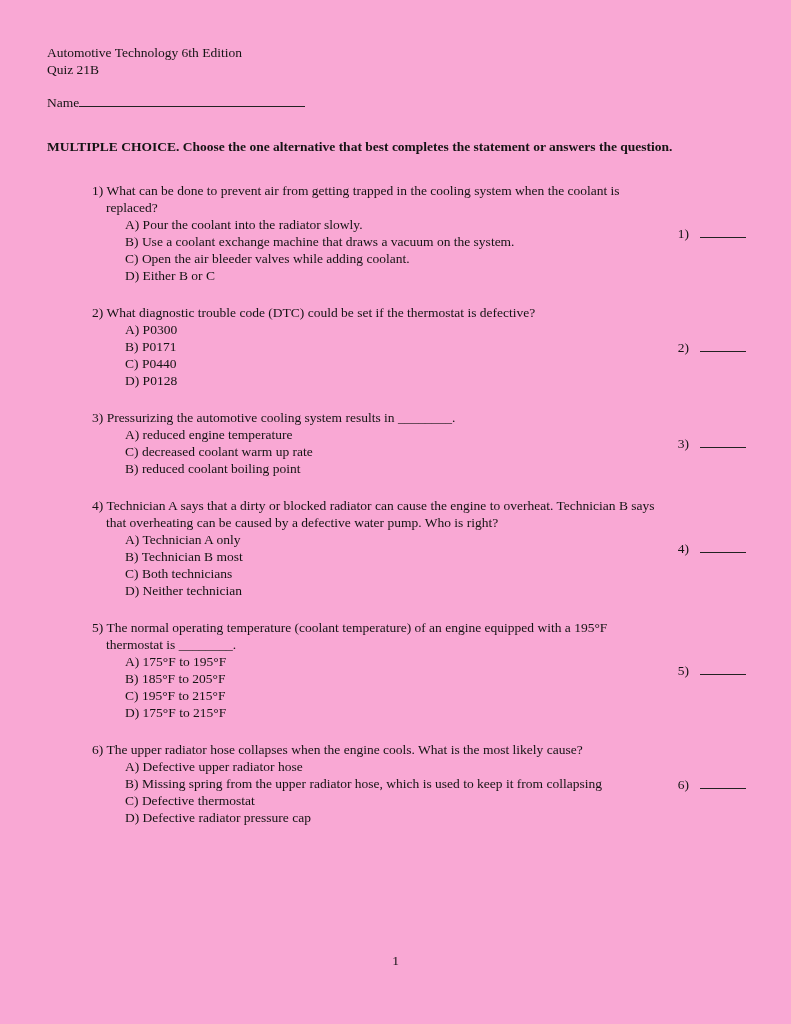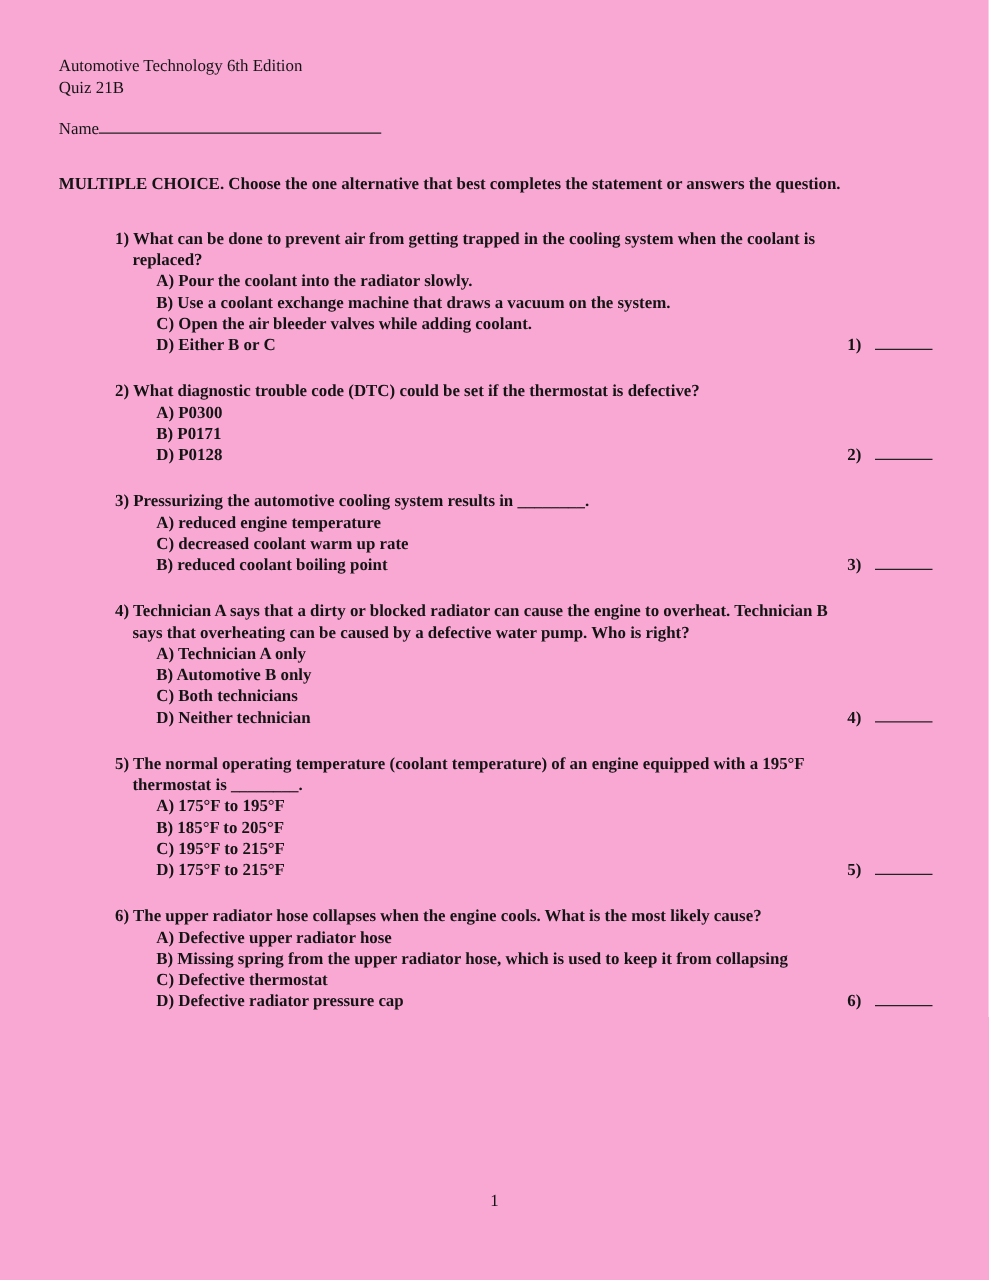--- a/index.html
+++ b/index.html
@@ -31,23 +31,22 @@
   .mc-heading {
     margin-top: 27px;
     font-weight: bold;
   }
 
   .questions { margin-top: 27px; padding-left: 45px; }
 
   .question {
     display: flex;
     justify-content: space-between;
-    align-items: flex-end;
+    align-items: center;
     margin-bottom: 20px;
-    font-weight: bold;
   }
   .q-left { width: 572px; }
   .q-text-wrap {
     padding-left: 14px;
     text-indent: -14px;
   }
   .choices { padding-left: 33px; }
   .choice { white-space: nowrap; }
 
   .q-answer { white-space: nowrap; padding-right: 0; }
@@ -100,20 +99,21 @@
       <span>1)</span><span class="answer-blank"></span>
     </div>
   </div>
 
   <div class="question">
     <div class="q-left">
       <div class="q-text-wrap"><span>2)</span> <span>What diagnostic trouble code (DTC) could be set if the thermostat is defective?</span></div>
       <div class="choices">
               <div class="choice">A) P0300</div>
               <div class="choice">B) P0171</div>
+              <div class="choice">C) P0440</div>
               <div class="choice">D) P0128</div>
             </div>
     </div>
     <div class="q-answer">
       <span>2)</span><span class="answer-blank"></span>
     </div>
   </div>
 
   <div class="question">
     <div class="q-left">
@@ -127,21 +127,21 @@
     <div class="q-answer">
       <span>3)</span><span class="answer-blank"></span>
     </div>
   </div>
 
   <div class="question">
     <div class="q-left">
       <div class="q-text-wrap"><span>4)</span> <span>Technician A says that a dirty or blocked radiator can cause the engine to overheat. Technician B says that overheating can be caused by a defective water pump. Who is right?</span></div>
       <div class="choices">
               <div class="choice">A) Technician A only</div>
-              <div class="choice">B) Automotive B only</div>
+              <div class="choice">B) Technician B most</div>
               <div class="choice">C) Both technicians</div>
               <div class="choice">D) Neither technician</div>
             </div>
     </div>
     <div class="q-answer">
       <span>4)</span><span class="answer-blank"></span>
     </div>
   </div>
 
   <div class="question">

